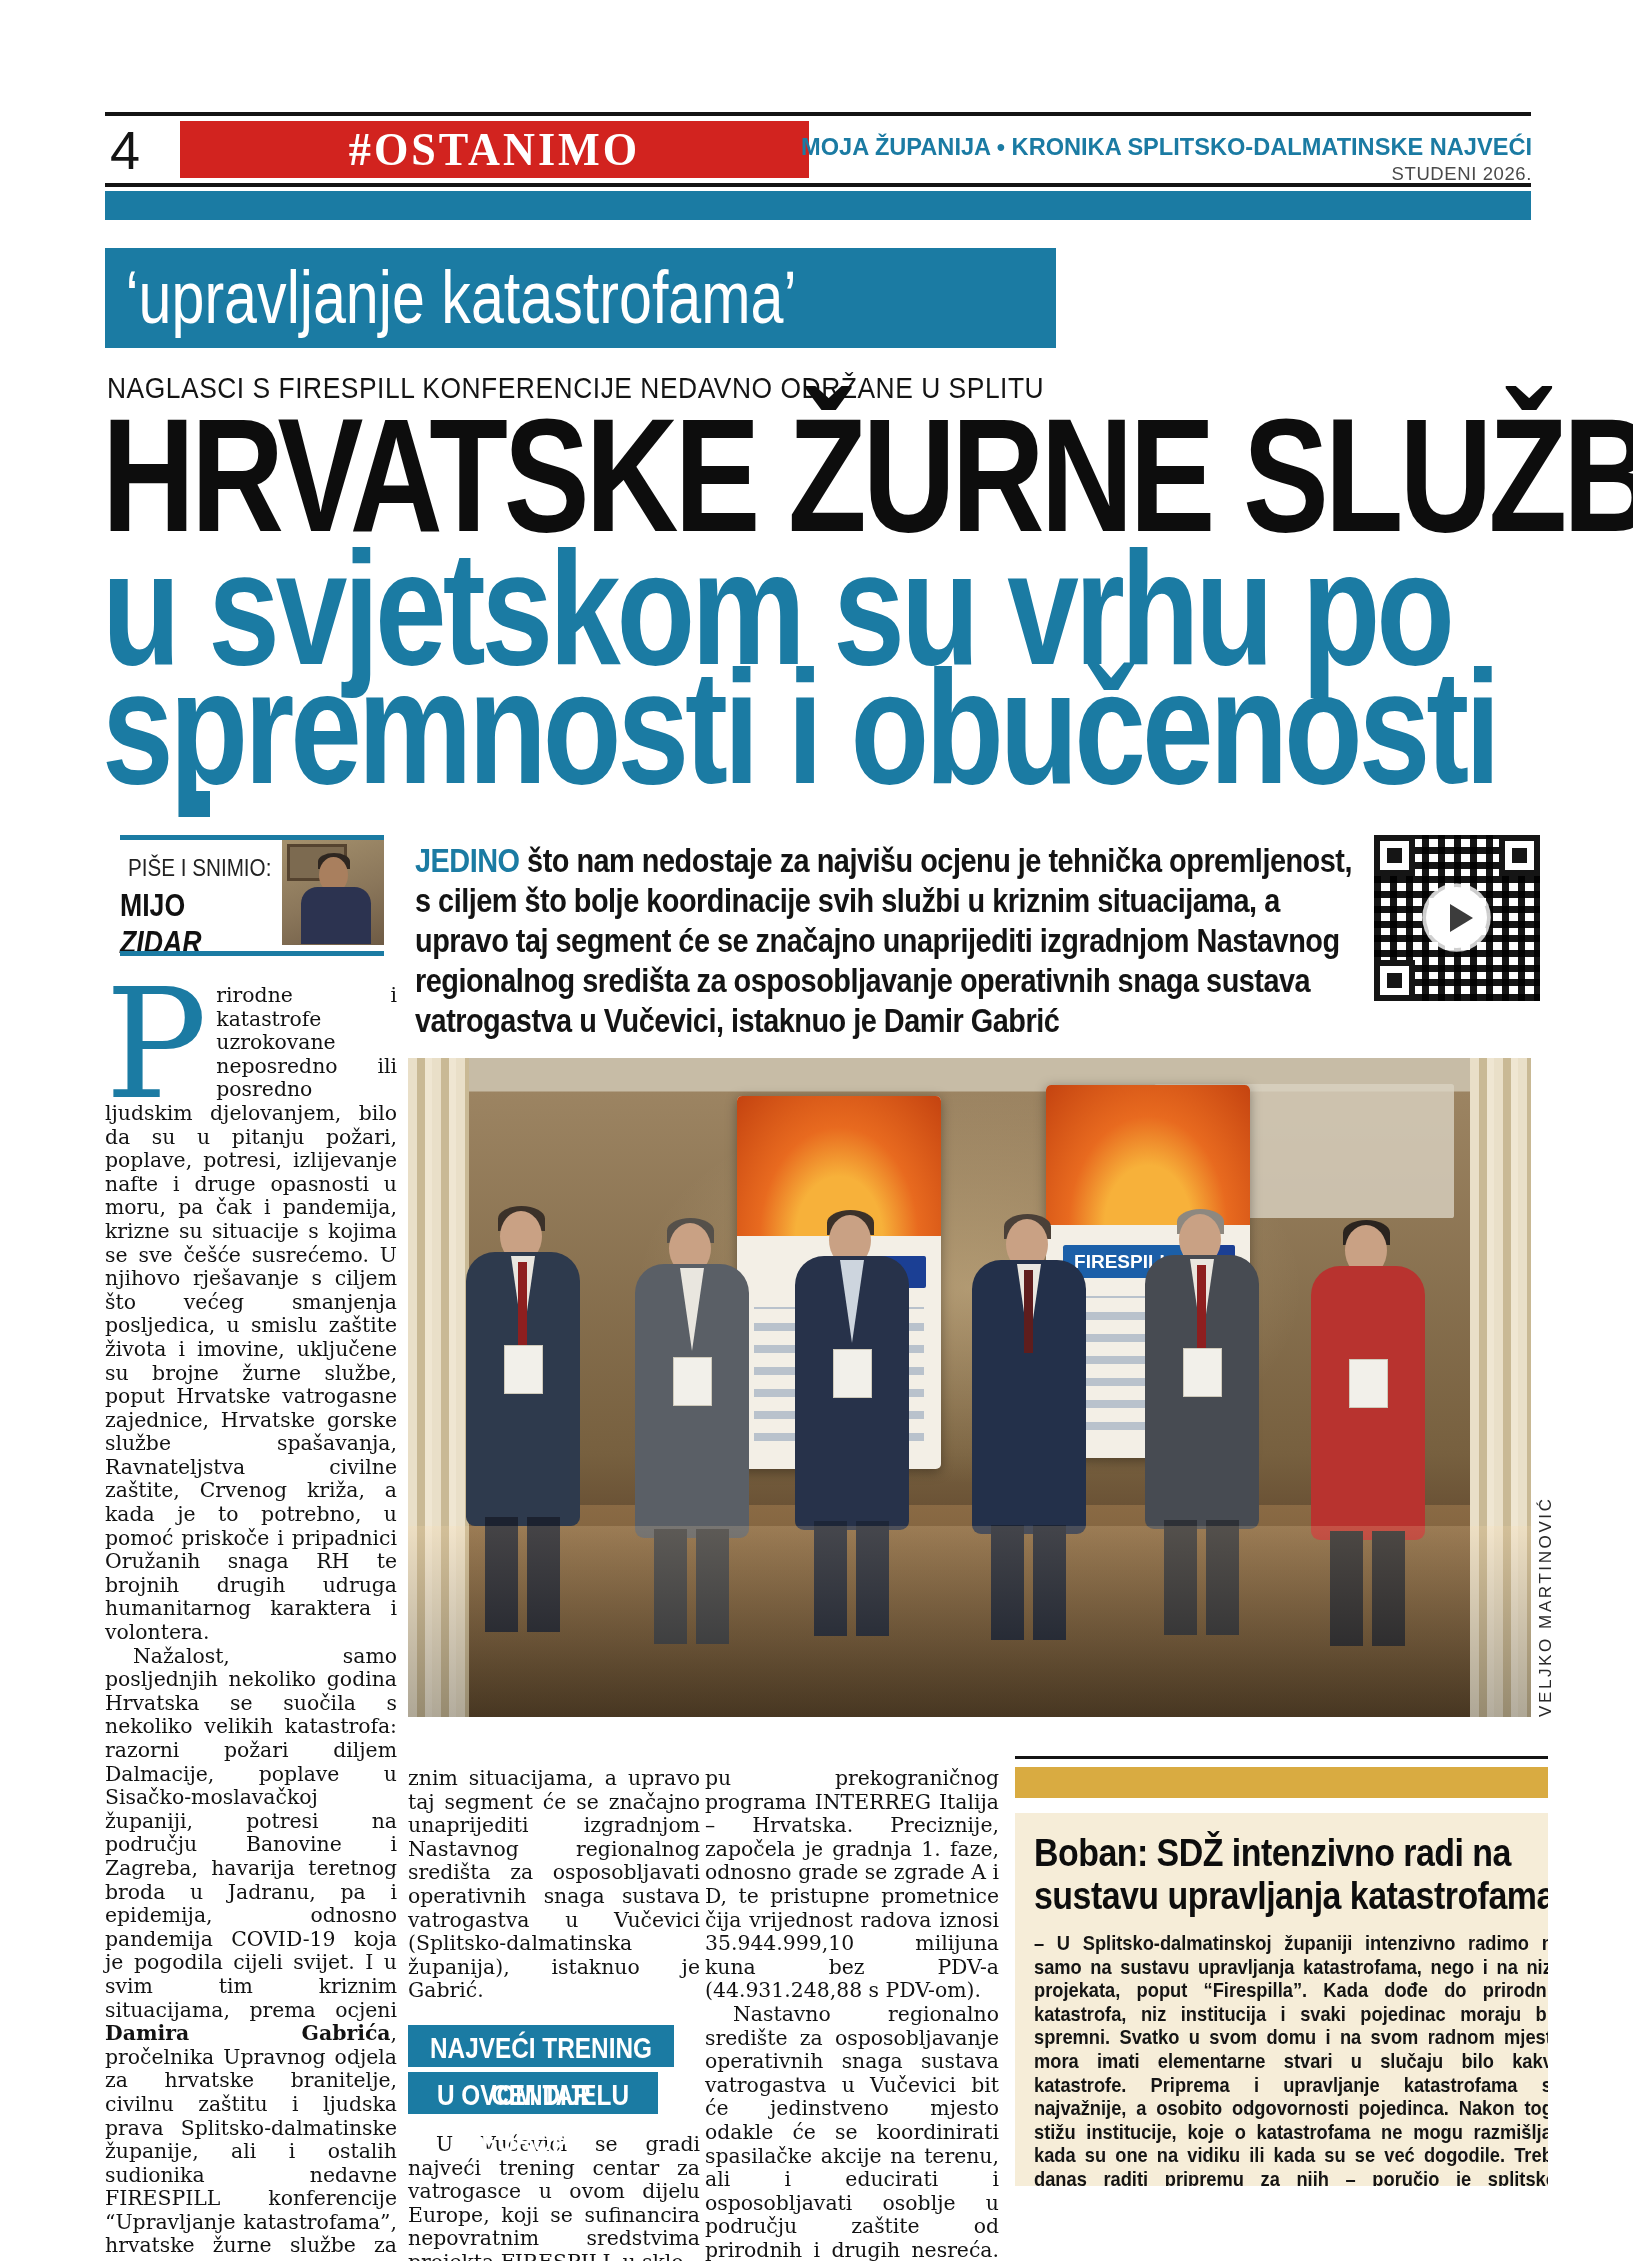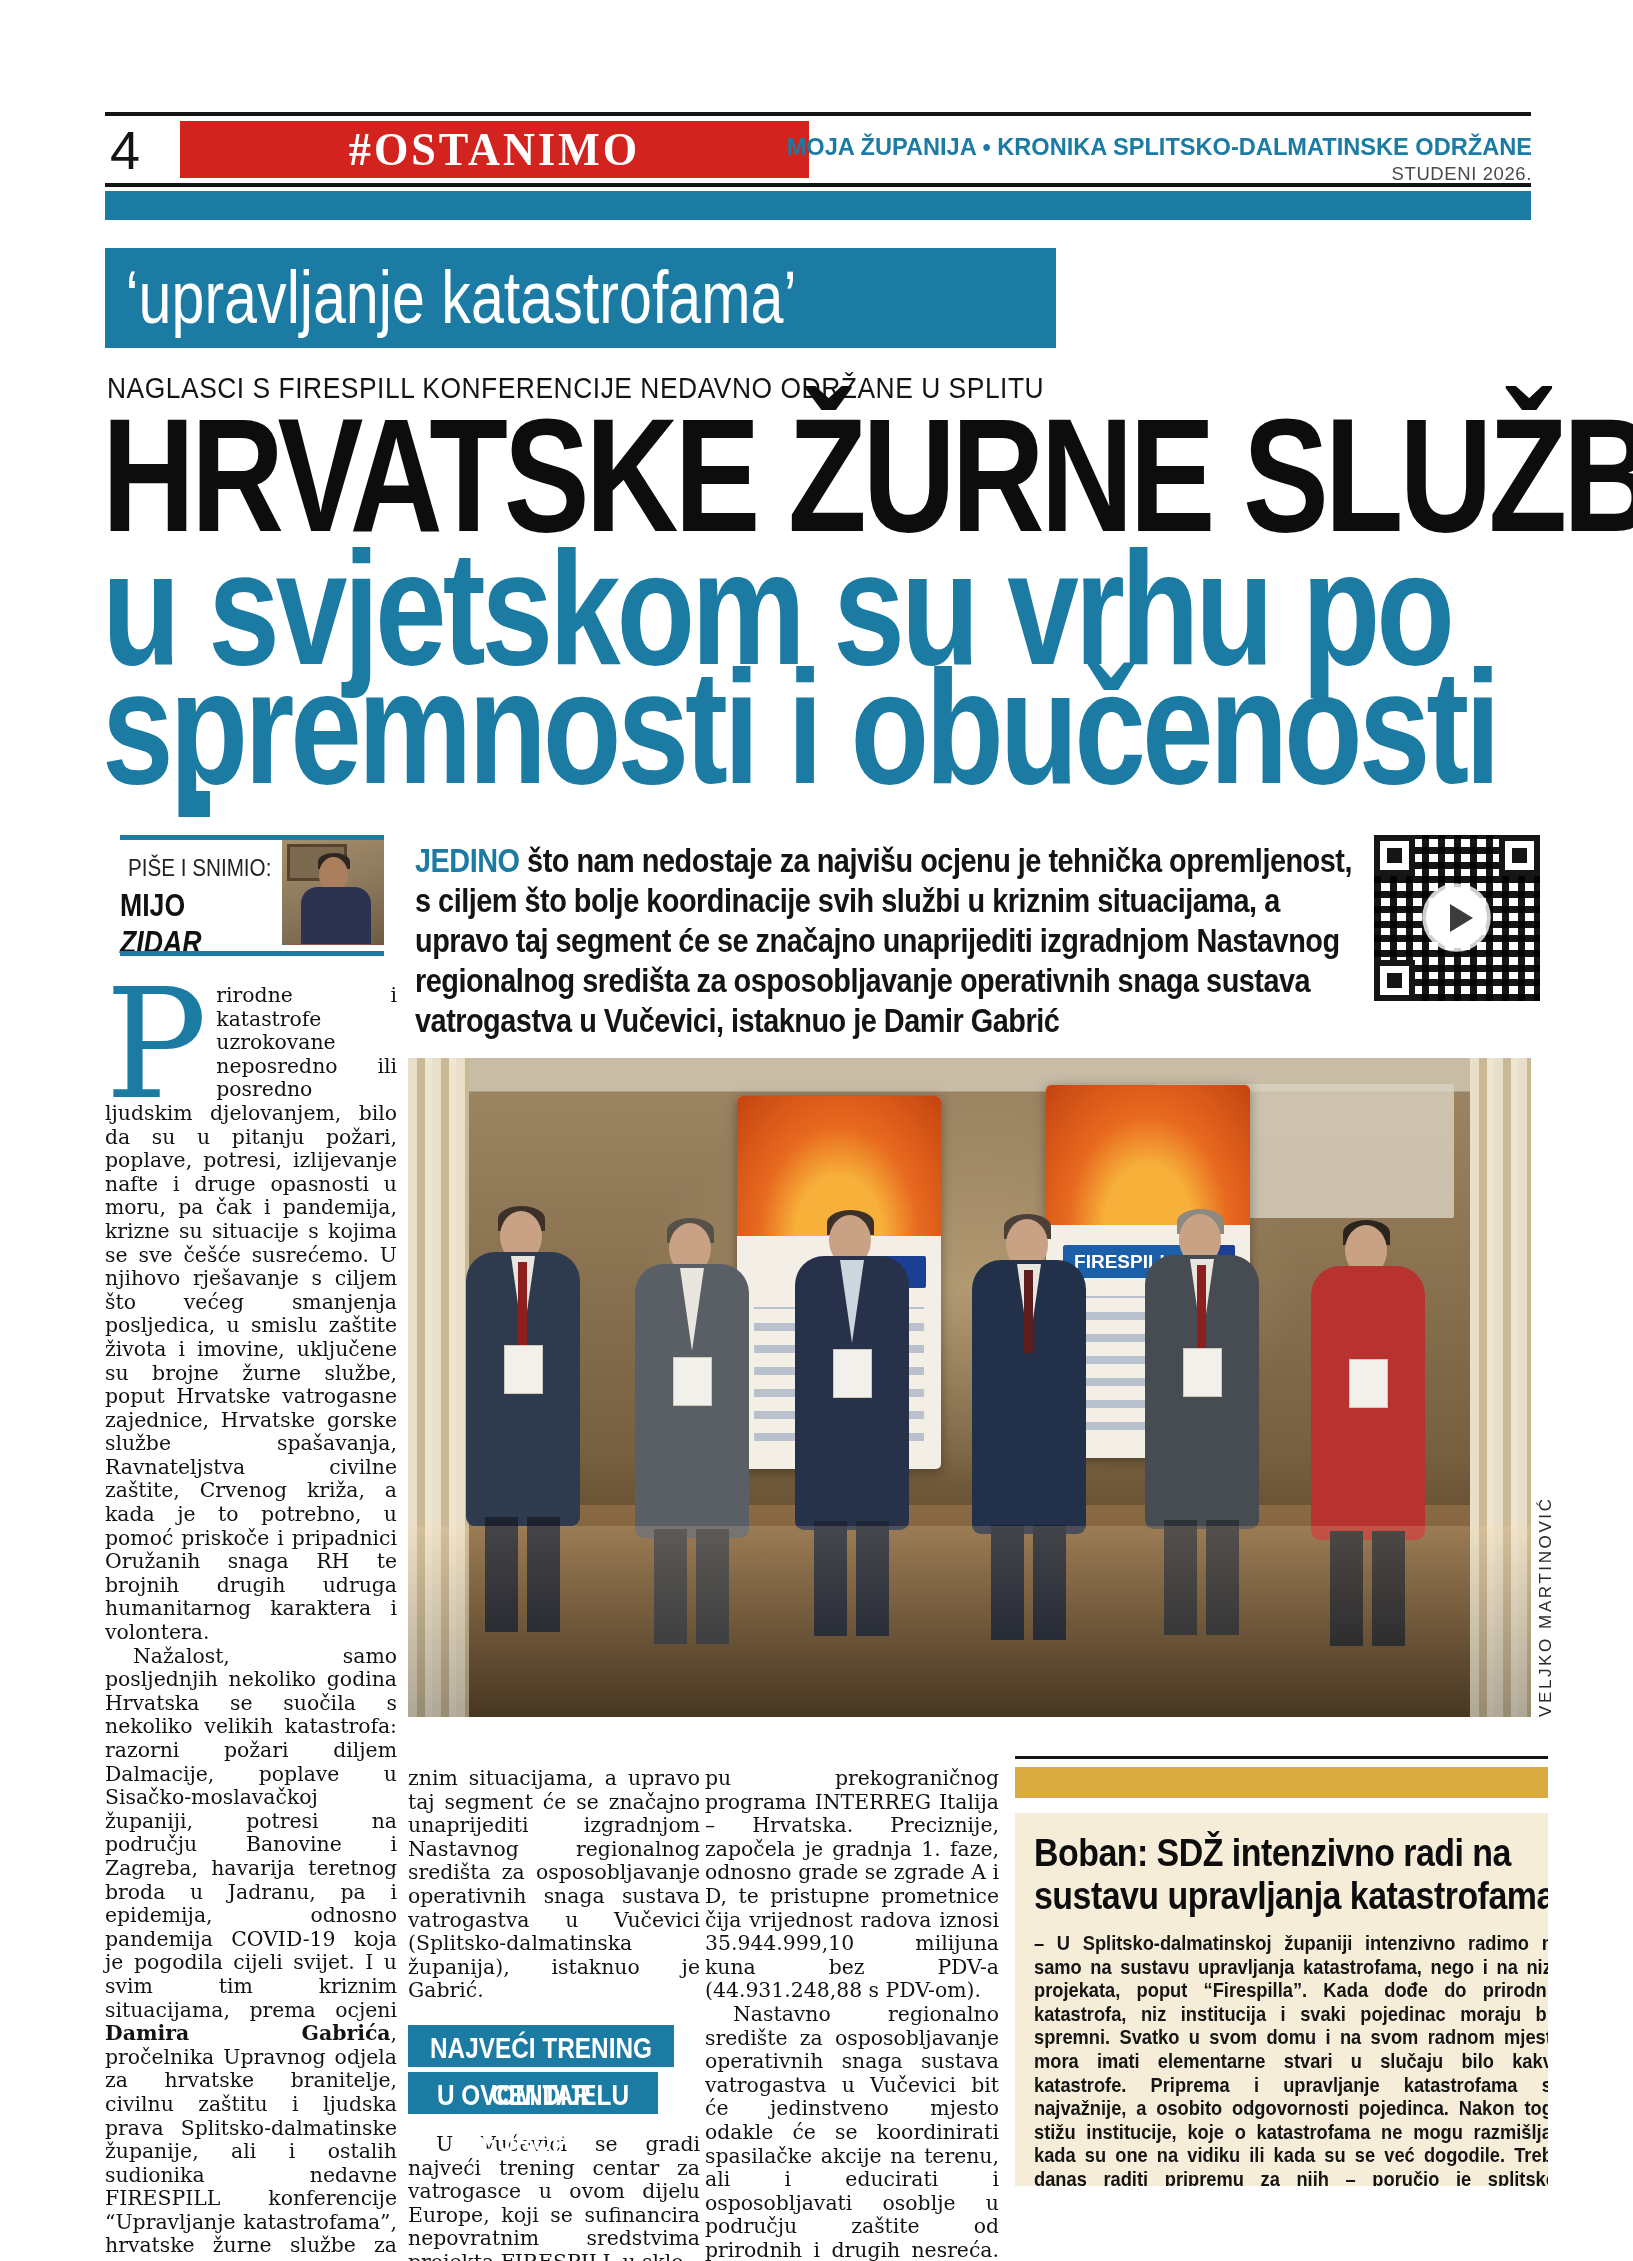--- a/index.html
+++ b/index.html
@@ -108,21 +108,21 @@
 </head>
 <body>
 
 <div id="page">
 
   <div class="abs rule" style="left:105px;top:112px;width:1426px;height:3.8px;"></div>
   <div class="abs page-num" style="left:110px;top:119px;">4</div>
   <div class="abs red-banner" style="left:180px;top:121px;width:629px;height:57px;">
     <span>#OSTANIMO ODGOVORNI</span>
   </div>
-  <div class="abs pub-line" style="left:766px;top:134px;">MOJA ŽUPANIJA • KRONIKA SPLITSKO-DALMATINSKE ODRŽANE</div>
+  <div class="abs pub-line" style="left:766px;top:134px;">MOJA ŽUPANIJA • KRONIKA SPLITSKO-DALMATINSKE NAJVEĆI</div>
   <div class="abs issue-line" style="left:766px;top:163px;">STUDENI 2026.</div>
   <div class="abs rule" style="left:105px;top:183px;width:1426px;height:3.8px;"></div>
   <div class="abs blue-bar" style="left:105px;top:191px;width:1426px;height:29px;"></div>
 
   <div class="abs kicker" style="left:107px;top:371px;">
     <span class="sqz nowrap">NAGLASCI S FIRESPILL KONFERENCIJE NEDAVNO ODRŽANE U SPLITU</span>
   </div>
   <div class="abs title-box" style="left:105px;top:248px;width:951px;height:100px;">
     <span class="sqz nowrap">‘upravljanje katastrofama’</span>
   </div>
@@ -244,21 +244,21 @@
   <div class="abs credit" style="left:1536px;top:1462px;height:255px;">VELJKO MARTINOVIĆ</div>
 
 
   <div class="abs col" style="left:105px;top:984px;width:292px;">
     <p><span class="dropcap">P</span><span>rirodne i katastrofe uzrokovane neposredno ili posredno ljudskim djelovanjem, bilo da su u pitanju požari, poplave, potresi, izlijevanje nafte i druge opasnosti u moru, pa čak i pandemija, krizne su situacije s kojima se sve češće susrećemo. U njihovo rješavanje s ciljem što većeg smanjenja posljedica, u smislu zaštite života i imovine, uključene su brojne žurne službe, poput Hrvatske vatrogasne zajednice, Hrvatske gorske službe spašavanja, Ravnateljstva civilne zaštite, Crvenog križa, a kada je to potrebno, u pomoć priskoče i pripadnici Oružanih snaga RH te brojnih drugih udruga humanitarnog karaktera i volontera.</span></p>
     <p><span>Nažalost, samo posljednjih nekoliko godina Hrvatska se suočila s nekoliko velikih katastrofa: razorni požari diljem Dalmacije, poplave u Sisačko-moslavačkoj županiji, potresi na području Banovine i Zagreba, havarija teretnog broda u Jadranu, pa i epidemija, odnosno pandemija COVID-19 koja je pogodila cijeli svijet. I u svim tim kriznim situacijama, prema ocjeni </span><span class="bold">Damira Gabrića</span><span>, pročelnika Upravnog odjela za hrvatske branitelje, civilnu zaštitu i ljudska prava Splitsko-dalmatinske županije, ali i ostalih sudionika nedavne FIRESPILL konferencije “Upravljanje katastrofama”, hrvatske žurne službe za reagiranje u katastrofama pokazale su zavidnu razinu, što ih svrstava u sam svjetski vrh po spremnosti i obučenosti.</span></p>
 
   </div>
 
   <div class="abs col" style="left:408px;top:1767px;width:292px;">
-    <p><span>znim situacijama, a upravo taj segment će se značajno unaprijediti izgradnjom Nastavnog regionalnog središta za osposobljavanje operativnih snaga sustava vatrogastva u Vučevici (Splitsko-dalmatinska županija), istaknuo je Gabrić.</span></p>
+    <p><span>znim situacijama, a upravo taj segment će se značajno unaprijediti izgradnjom Nastavnog regionalnog središta za osposobljavati operativnih snaga sustava vatrogastva u Vučevici (Splitsko-dalmatinska županija), istaknuo je Gabrić.</span></p>
     <div class="inset">
       <div class="inset-bar b1"><span>NAJVEĆI TRENING CENTAR</span></div>
       <div class="inset-bar b2"><span>U OVOM DIJELU EUROPE</span></div>
     </div>
     <p style="text-indent:28px;"><span>U Vučevici se gradi najveći trening centar za vatrogasce u ovom dijelu Europe, koji se sufinancira nepovratnim sredstvima projekta FIRESPILL u sklo-</span></p>
   </div>
 
   <div class="abs col" style="left:705px;top:1767px;width:294px;">
     <p><span>pu prekograničnog programa INTERREG Italija – Hrvatska. Preciznije, započela je gradnja 1. faze, odnosno grade se zgrade A i D, te pristupne prometnice čija vrijednost radova iznosi 35.944.999,10 milijuna kuna bez PDV-a (44.931.248,88 s PDV-om).</span></p>
     <p><span>Nastavno regionalno središte za osposobljavanje operativnih snaga sustava vatrogastva u Vučevici bit će jedinstveno mjesto odakle će se koordinirati spasilačke akcije na terenu, ali i educirati i osposobljavati osoblje u području zaštite od prirodnih i drugih nesreća. Predviđena je izgradnja i opre-</span></p>

